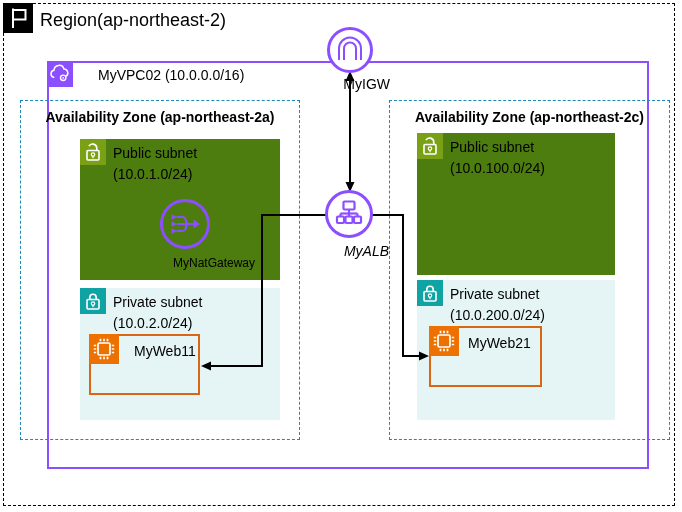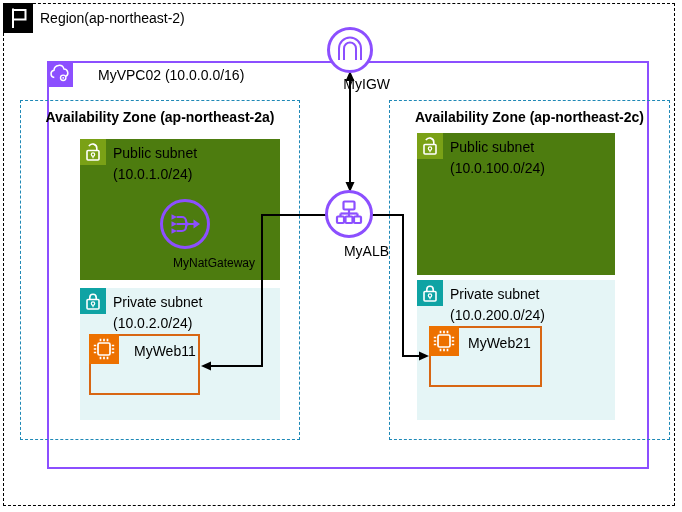--- a/index.html
+++ b/index.html
@@ -2,21 +2,21 @@
 <html><head>
 <meta charset="utf-8">
 <style>
   html,body{margin:0;padding:0;background:#fff;}
   body{width:682px;height:512px;position:relative;overflow:hidden;
        font-family:"Liberation Sans",sans-serif;color:#000;}
   .abs{position:absolute;}
   
   .region-box{left:3px;top:3px;width:672px;height:503px;border:1.5px dashed #000;box-sizing:border-box;}
   .region-chip{left:3px;top:3px;width:30px;height:30px;background:#000;}
-  .region-label{left:40px;top:10px;font-size:14px;white-space:nowrap;}
+  .region-label{left:40px;top:10px;font-size:18px;white-space:nowrap;}
   
   .vpc-box{left:47px;top:61px;width:602px;height:408px;border:2px solid #8C4FFF;box-sizing:border-box;}
   .vpc-chip{left:47px;top:61px;width:26px;height:26px;background:#8C4FFF;}
   .vpc-label{left:98px;top:67px;font-size:14px;white-space:nowrap;}
   
   .az{border:1.5px dashed #1E88B6;box-sizing:border-box;}
   .az-a{left:20px;top:100px;width:280px;height:340px;}
   .az-c{left:389px;top:100px;width:281px;height:340px;}
   .az-label{position:absolute;left:0;top:8px;width:100%;text-align:center;font-size:14px;white-space:nowrap;font-weight:bold;}
   
@@ -33,21 +33,21 @@
   .sn-label{position:absolute;left:33px;top:4px;font-size:14px;line-height:21px;white-space:nowrap;}
   .sn-label span{display:block;}
   
   .node-circle{border-radius:50%;border:3px solid #8C4FFF;box-sizing:border-box;
                display:flex;align-items:center;justify-content:center;}
   .igw-circle{left:327px;top:27px;width:46px;height:46px;background:#fff;}
   .alb-circle{left:325px;top:190px;width:48px;height:48px;background:#fff;}
   .nat-circle{left:160px;top:199px;width:50px;height:50px;background:transparent;}
   .node-label{text-align:right;white-space:nowrap;}
   .igw-label{left:310px;top:76px;width:80px;font-size:14px;}
-  .alb-label{left:309px;top:243px;width:80px;font-size:14px;}
+  .alb-label{left:309px;top:243px;width:80px;font-size:14px;font-style:italic;}
   .nat-label{left:115px;top:256px;width:140px;font-size:12px;}
   
   .web-box{border:2px solid #D86613;box-sizing:border-box;}
   .web11-box{left:89px;top:334px;width:111px;height:61px;}
   .web21-box{left:429px;top:326px;width:113px;height:61px;}
   .ec2-chip{width:30px;height:30px;background:#ED7100;}
   .web11-chip{left:89px;top:334px;}
   .web21-chip{left:429px;top:326px;}
   .web11-label{left:134px;top:343px;font-size:14px;white-space:nowrap;}
   .web21-label{left:468px;top:335px;font-size:14px;white-space:nowrap;}

